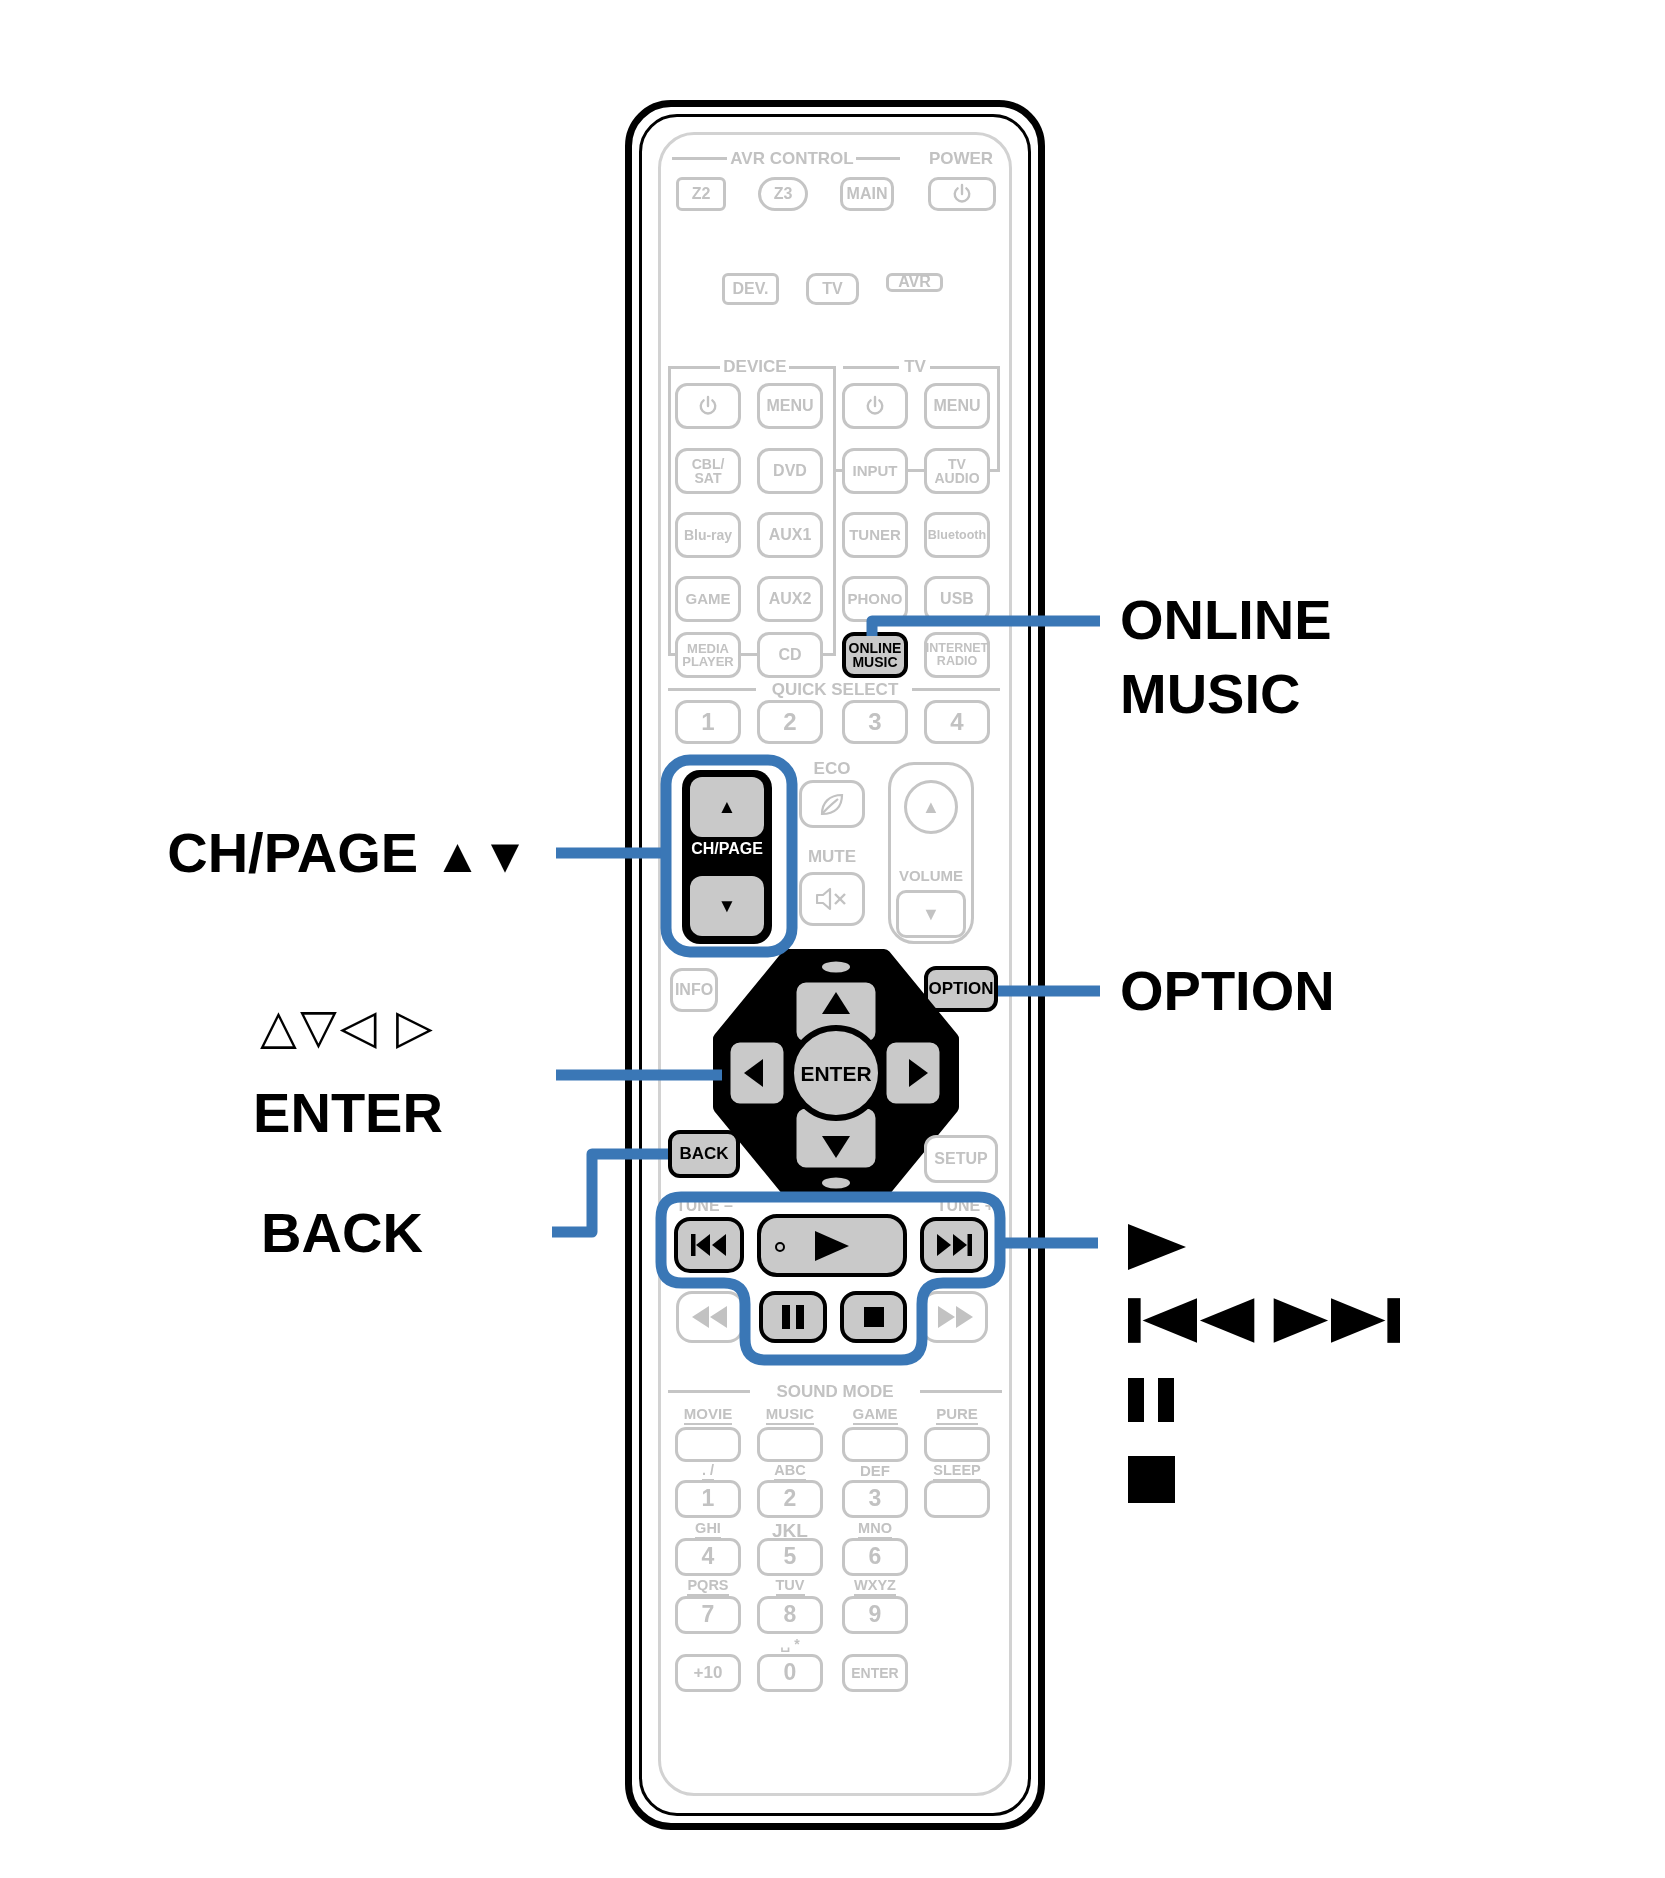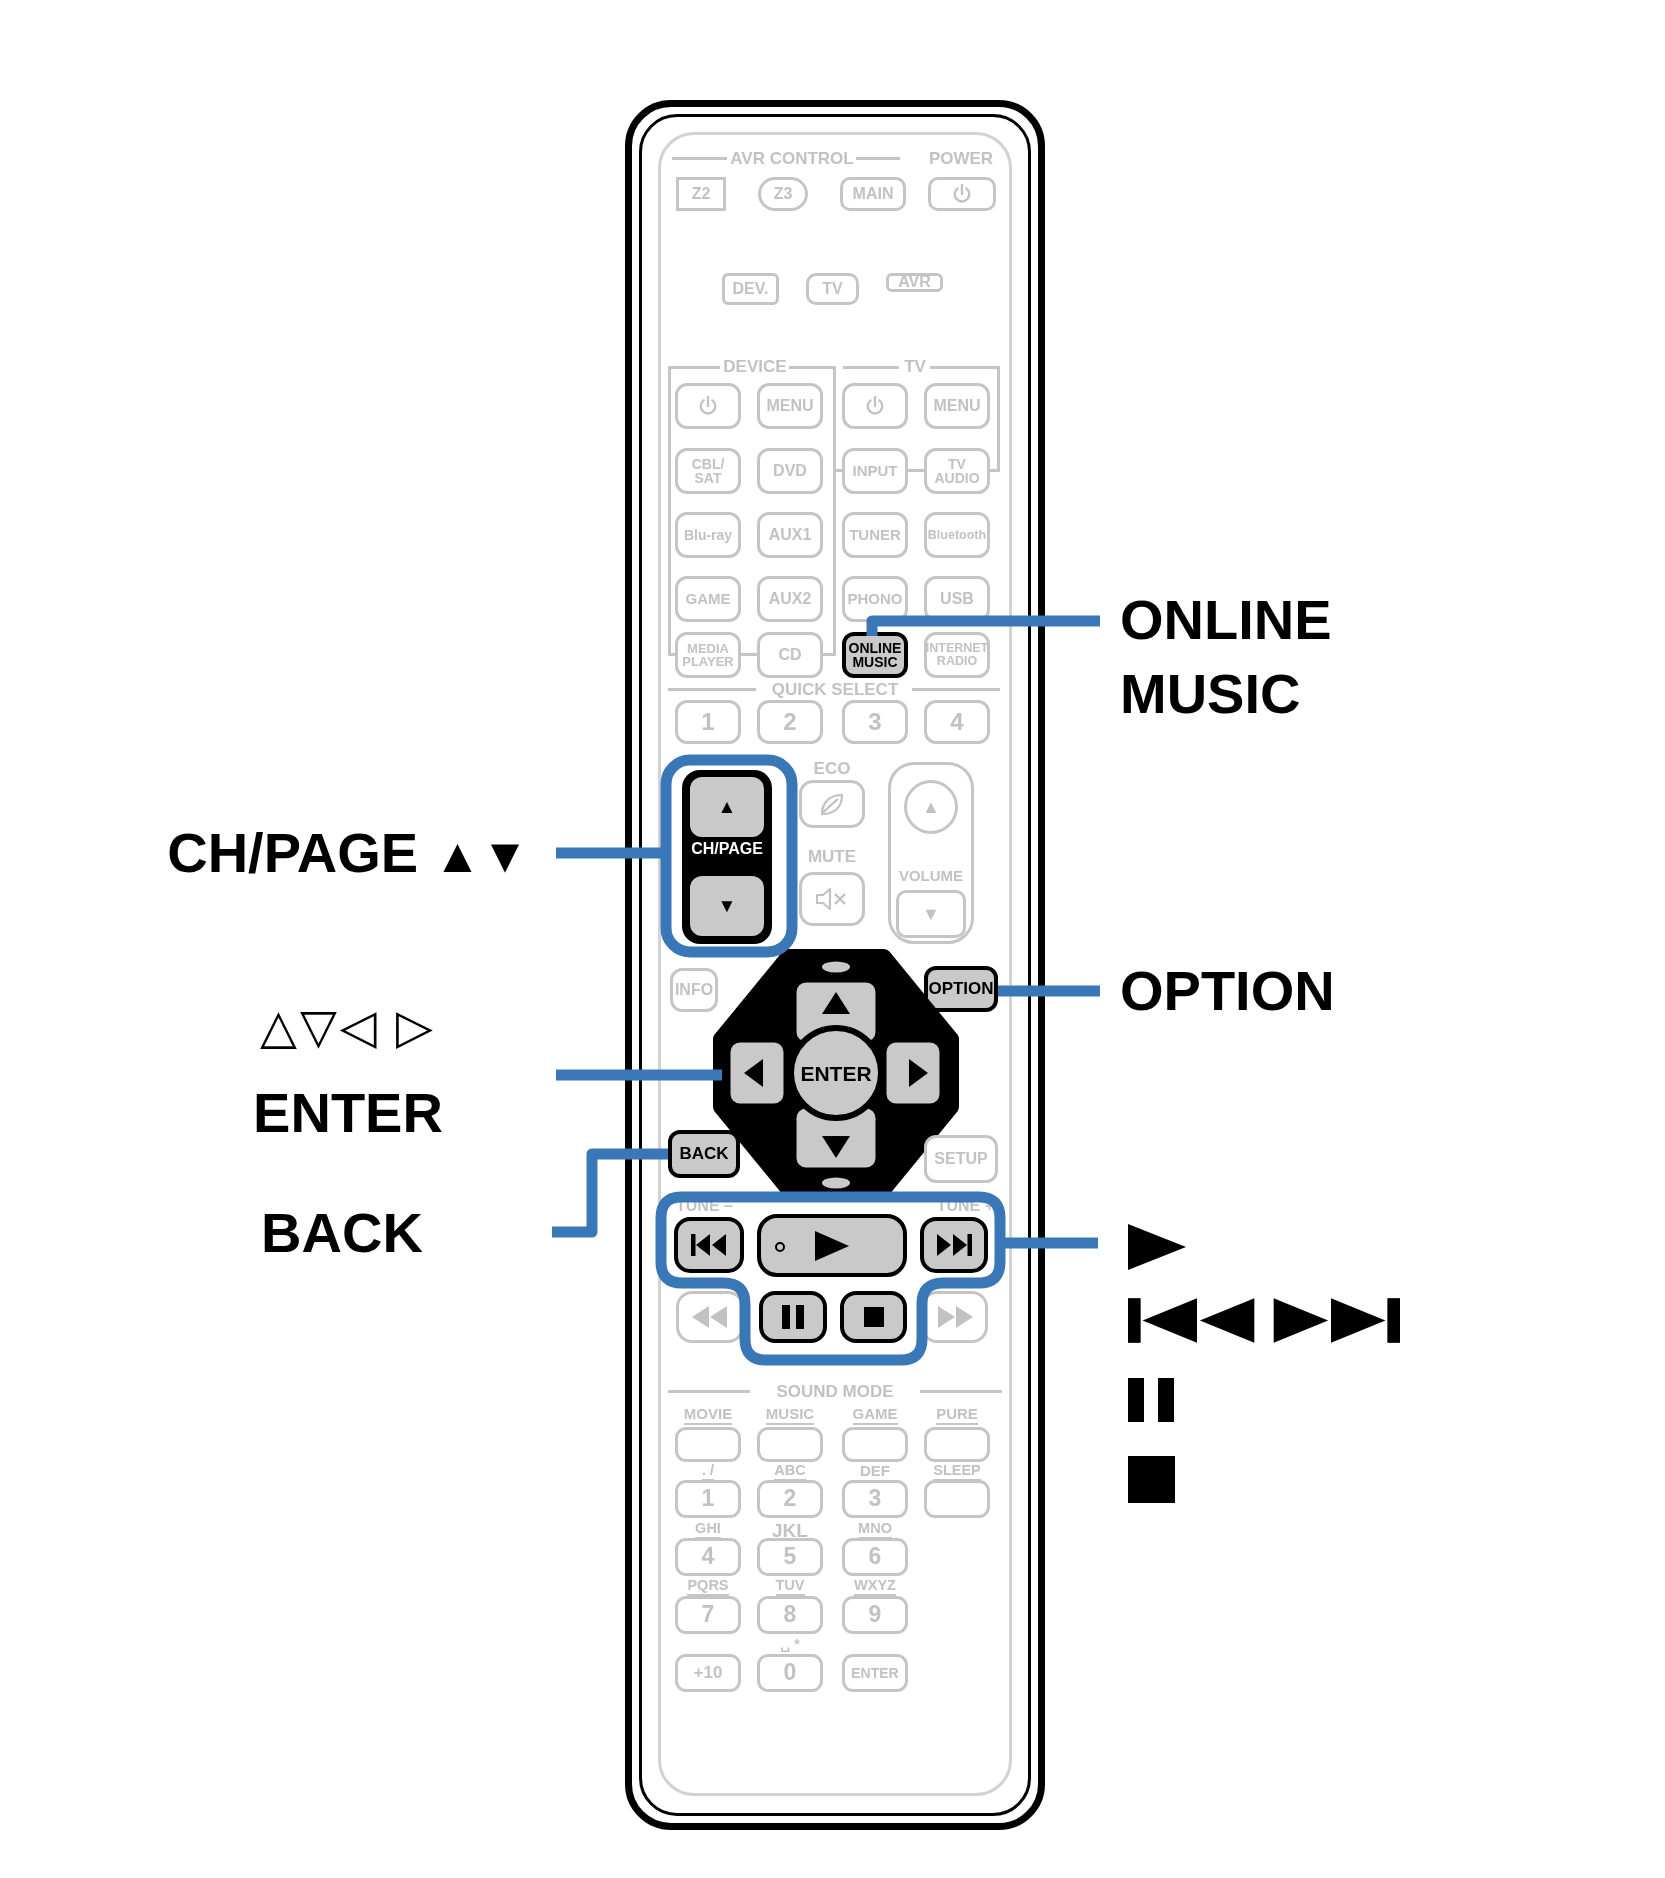--- a/index.html
+++ b/index.html
@@ -69,23 +69,23 @@
   <div class="gline" style="left:833px;top:469px;width:167px"></div>
   <div class="gline" style="left:668px;top:653px;width:168px"></div>
   <div class="gline" style="left:668px;top:688px;width:88px"></div>
   <div class="gline" style="left:912px;top:688px;width:88px"></div>
   <div class="gline" style="left:668px;top:1390px;width:82px"></div>
   <div class="gline" style="left:920px;top:1390px;width:82px"></div>
 
   <div class="lbl" style="left:730px;top:150px;width:124px">AVR CONTROL</div>
   <div class="lbl" style="left:925px;top:150px;width:72px">POWER</div>
 
-  <div class="btn" style="left:676px;top:177px;width:50px;height:34px;border-radius:0"><span>Z2</span></div>
+  <div class="btn" style="left:676px;top:177px;width:50px;height:34px;border-radius:6px"><span>Z2</span></div>
   <div class="btn" style="left:758px;top:177px;width:50px;height:34px;border-radius:17px"><span>Z3</span></div>
-  <div class="btn" style="left:840px;top:177px;width:66px;height:34px;border-radius:10px"><span>MAIN</span></div>
+  <div class="btn" style="left:840px;top:177px;width:54px;height:34px;border-radius:10px"><span>MAIN</span></div>
   <div class="btn" style="left:928px;top:177px;width:68px;height:34px;border-radius:10px">
     <svg width="20" height="22" viewBox="0 0 22 24">
         <line x1="11" y1="2" x2="11" y2="12" stroke="#c2c2c2" stroke-width="2.6" stroke-linecap="round"></line>
         <path d="M6.2,5.8 a8,8 0 1 0 9.6,0" fill="none" stroke="#c2c2c2" stroke-width="2.6" stroke-linecap="round"></path>
       </svg>
   </div>
 
   <div class="btn" style="left:722px;top:273px;width:57px;height:32px;border-radius:6px"><span>DEV.</span></div>
   <div class="btn" style="left:806px;top:273px;width:53px;height:32px;border-radius:10px"><span>TV</span></div>
   <div class="btn" style="left:886px;top:273px;width:57px;height:19px;border-radius:6px"><span>AVR</span></div>

